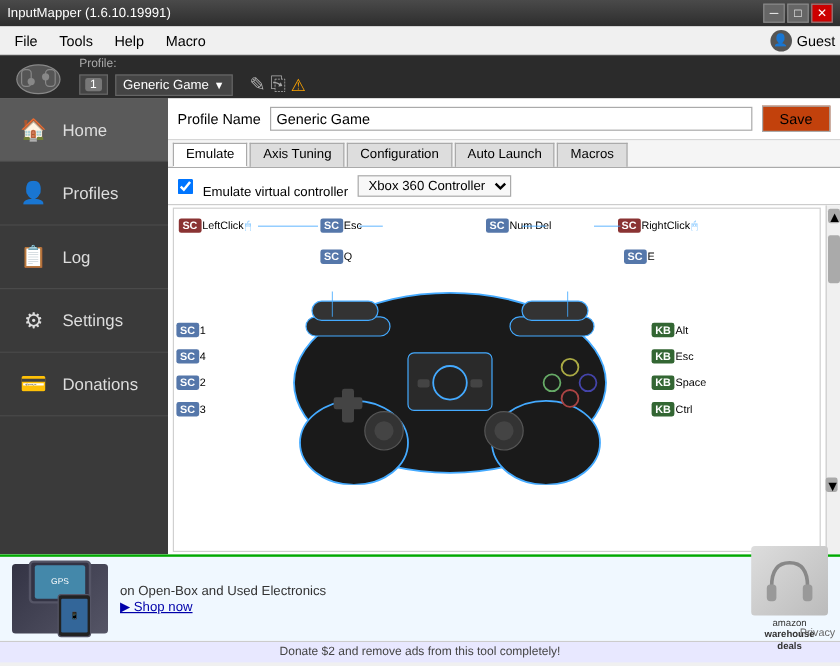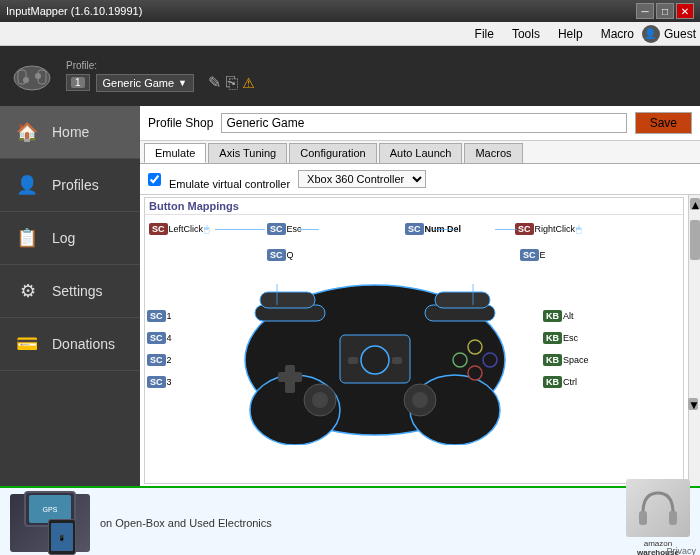--- a/index.html
+++ b/index.html
@@ -26,21 +26,21 @@
       display: flex; align-items: center; justify-content: center;
       cursor: pointer;
     }
 
     
     .menu-bar {
       background: #f0f0f0;
       border-bottom: 1px solid #ccc;
       display: flex;
       align-items: center;
-      justify-content: flex-end;
+      justify-content: space-between;
       height: 24px;
       padding: 0 4px;
     }
     .menu-items { display: flex; gap: 2px; }
     .menu-item {
       padding: 2px 8px;
       cursor: pointer;
       font-size: 12px;
     }
     .user-area { display: flex; align-items: center; gap: 4px; font-size: 12px; }
@@ -48,21 +48,21 @@
       width: 18px; height: 18px;
       background: #555;
       border-radius: 50%;
       display: flex; align-items: center; justify-content: center;
       color: #fff; font-size: 10px;
     }
 
     
     .app-header {
       background: #2b2b2b;
-      height: 60px;
+      height: 36px;
       display: flex;
       align-items: center;
       padding: 0 10px;
       gap: 12px;
     }
     .app-logo {
       width: 44px; height: 44px;
       display: flex; align-items: center; justify-content: center;
     }
     .profile-selector {
@@ -350,21 +350,21 @@
     </div>
     <div class="sidebar-item">
       <span class="sidebar-icon">💳</span>
       <span>Donations</span>
     </div>
   </div>
 
   <div class="content-area">
 
     <div class="profile-name-bar">
-      <span class="profile-name-label">Profile Shop</span>
+      <span class="profile-name-label">Profile Name</span>
       <input class="profile-name-input" type="text" value="Generic Game" style="">
       <button class="save-btn">Save</button>
     </div>
 
     <div class="tabs">
       <div class="tab active">Emulate</div>
       <div class="tab">Axis Tuning</div>
       <div class="tab">Configuration</div>
       <div class="tab">Auto Launch</div>
       <div class="tab">Macros</div>
@@ -373,40 +373,37 @@
     <div class="emulate-row">
       <input type="checkbox" checked="" style="">
       <span class="emulate-label">Emulate virtual controller</span>
       <select class="controller-type-select">
         <option>Xbox 360 Controller</option>
       </select>
     </div>
 
     <div style="display:flex;flex:1;overflow:hidden;">
       <div class="mappings-area">
-        <div class="mappings-header">
-          <span style="color:#4a4a8a;">Button Mappings</span>
-        </div>
 
         <div class="controller-canvas">
 
           <div style="position:absolute;top:8px;left:4px;display:flex;align-items:center;gap:1px;">
             <span style="background:#8a3333;color:#fff;font-size:9px;padding:1px 3px;border-radius:2px;font-weight:bold;">SC</span>
             <span style="font-size:9px;">LeftClick</span>
             <span style="color:#4af;font-size:9px;">🖱</span>
           </div>
 
           <div style="position:absolute;top:8px;left:122px;display:flex;align-items:center;gap:1px;">
             <span style="background:#5577aa;color:#fff;font-size:9px;padding:1px 3px;border-radius:2px;font-weight:bold;">SC</span>
             <span style="font-size:9px;">Esc</span>
           </div>
 
           <div style="position:absolute;top:8px;left:260px;display:flex;align-items:center;gap:1px;">
             <span style="background:#5577aa;color:#fff;font-size:9px;padding:1px 3px;border-radius:2px;font-weight:bold;">SC</span>
-            <span style="font-size:9px;font-weight:bold;">Num Del</span>
+            <span style="font-size:9px;">Num Del</span>
           </div>
 
           <div style="position:absolute;top:8px;left:370px;display:flex;align-items:center;gap:1px;">
             <span style="background:#8a3333;color:#fff;font-size:9px;padding:1px 3px;border-radius:2px;font-weight:bold;">SC</span>
             <span style="font-size:9px;">RightClick</span>
             <span style="color:#4af;font-size:9px;">🖱</span>
           </div>
 
           <div style="position:absolute;top:34px;left:122px;display:flex;align-items:center;gap:1px;">
             <span style="background:#5577aa;color:#fff;font-size:9px;padding:1px 3px;border-radius:2px;font-weight:bold;">SC</span>
@@ -525,20 +522,21 @@
         <div style="width:42px;height:28px;background:#4488aa;border-radius:2px;font-size:7px;color:#fff;display:flex;align-items:center;justify-content:center;">GPS</div>
       </div>
 
       <div style="width:28px;height:36px;background:#222;border:1px solid #556;border-radius:3px;display:flex;align-items:center;justify-content:center;margin-top:-10px;margin-left:24px;">
         <div style="width:22px;height:28px;background:#336699;border-radius:1px;font-size:6px;color:#fff;display:flex;align-items:center;justify-content:center;">📱</div>
       </div>
     </div>
   </div>
   <div class="ad-text">
     <div class="ad-subtext">on Open-Box and Used Electronics</div>
+    <div class="ad-link">▶ Shop now</div>
   </div>
   <div style="display:flex;flex-direction:column;align-items:center;gap:2px;">
     <div class="ad-image-right">
 
       <svg width="50" height="46" viewBox="0 0 50 46">
         <path d="M10 28 Q10 8 25 8 Q40 8 40 28" fill="none" stroke="#888" stroke-width="3"></path>
         <rect x="6" y="26" width="8" height="14" rx="3" fill="#999"></rect>
         <rect x="36" y="26" width="8" height="14" rx="3" fill="#999"></rect>
       </svg>
     </div>

